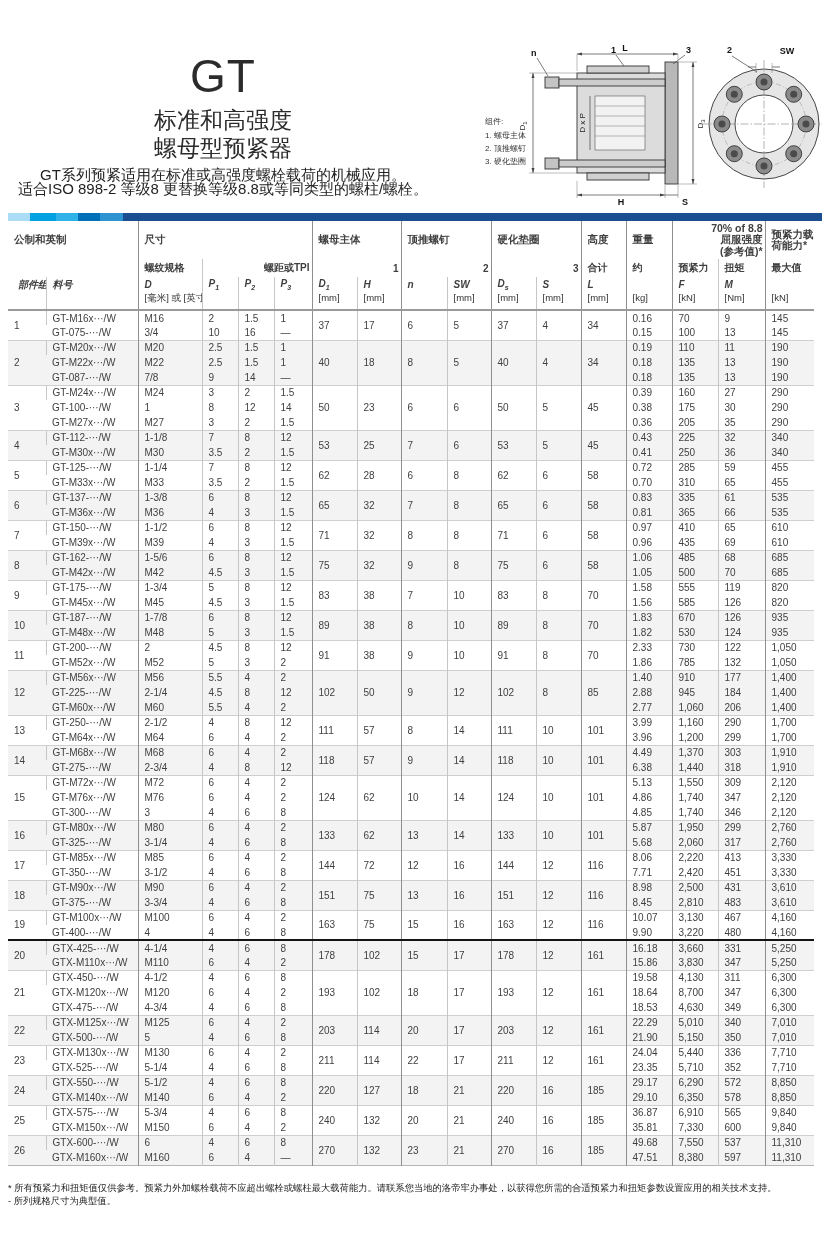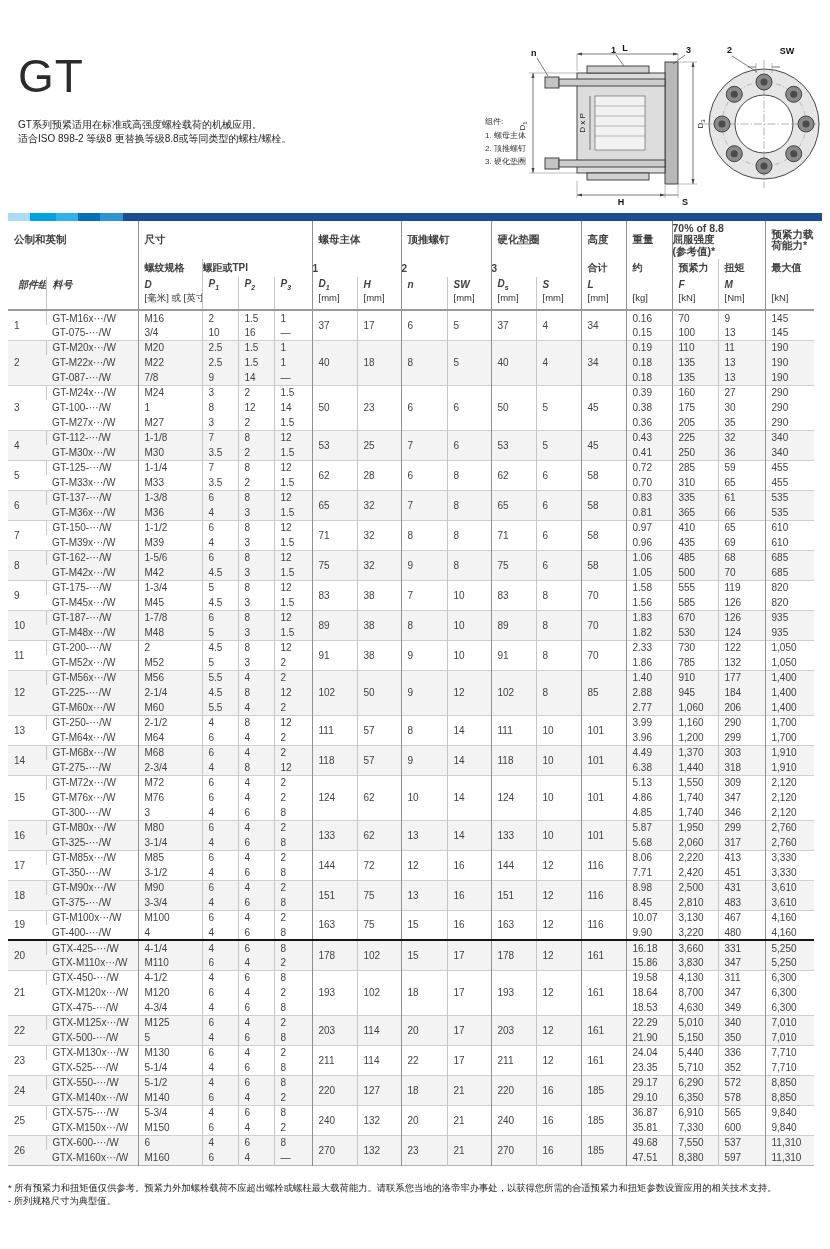--- a/index.html
+++ b/index.html
@@ -1,22 +1,22 @@
 <!DOCTYPE html>
 <html><head>
 <meta charset="utf-8">
 <style>
   html,body{margin:0;padding:0;background:#fff;}
   .page{position:relative;width:830px;height:1249px;background:#fff;overflow:hidden;
         font-family:"Liberation Sans",sans-serif;color:#1a1a1a;}
   
-  .titleblock{position:absolute;left:18px;top:52px;}
+  .titleblock{position:absolute;left:18px;top:52px;text-align:center;}
   .gt-title{font-size:46px;font-weight:200;letter-spacing:1px;color:#2b2b2b;line-height:48px;}
   .gt-sub{font-size:23px;font-weight:400;color:#2b2b2b;line-height:28px;margin-top:6px;}
-  .gt-desc{font-size:10px;color:#222;line-height:13.5px;margin-top:18px;}
+  .gt-desc{font-size:15px;color:#222;line-height:13.5px;margin-top:6px;}
   
   .drawing{position:absolute;left:415px;top:40px;width:407px;height:168px;}
   .drawing text{font-family:"Liberation Sans",sans-serif;}
   .dim{stroke:#444;stroke-width:0.7;}
   .ext{stroke:#777;stroke-width:0.5;}
   .ol{stroke:#333;stroke-width:0.9;}
   .lbl{font-size:9px;font-weight:bold;fill:#111;}
   .dlbl{font-size:8px;fill:#222;}
   .leg{font-size:8px;fill:#333;}
   
@@ -27,40 +27,42 @@
   table.dt td{font-size:10px;color:#3f3f3f;padding:0 2px 0 6px;vertical-align:middle;
               border-left:1px solid #c6c6c6;overflow:hidden;white-space:nowrap;}
   table.dt td:first-child{border-left:none;}
   table.dt td.sb{border-left-color:#8f8f8f;}
   thead td{color:#111;font-weight:bold;vertical-align:middle;}
   tr.hr1 td{height:38px;font-size:10.5px;line-height:11.5px;}
   tr.hr2 td{height:18px;font-size:10px;}
   tr.hr3 td{height:15px;font-size:10px;font-style:italic;}
   tr.hr4 td{height:17px;font-weight:normal;font-size:9.5px;color:#333;vertical-align:top;}
   thead{border-bottom:2px solid #9a9a9a;}
-  .ctr{text-align:left;padding-left:0 !important;margin-top:20px;}
+  .ctr{text-align:right;padding-left:0 !important;margin-top:20px;}
   sub{font-size:7px;}
   tbody tr{height:15px;line-height:13px;}
   tbody tr.gf td{border-top:1px solid #cfcfcf;}
   tbody tr.gtx td{border-top:2px solid #141414;}
   tbody tr.shade td{background:#f3f3f3;}
   tbody{border-bottom:1px solid #b5b5b5;}
   td.c-part{padding-left:10px;}
   
   .notes{position:absolute;left:8px;top:1182px;width:812px;font-size:9.3px;color:#222;line-height:13px;}
   .notes div{padding-left:9px;text-indent:-9px;}
 </style>
 </head>
 <body>
 
 <div class="page">
 
   <div class="titleblock">
     <div class="gt-title">GT</div>
     <div class="gt-sub">
+      <div>标准和高强度</div>
+      <div>螺母型预紧器</div>
     </div>
     <div class="gt-desc">
       <div>GT系列预紧适用在标准或高强度螺栓载荷的机械应用。</div>
       <div>适合ISO 898-2 等级8 更替换等级8.8或等同类型的螺柱/螺栓。</div>
     </div>
   </div>
 
   <svg class="drawing" viewBox="0 0 407 168">
 
     <text class="leg" x="70" y="84">组件:</text>

